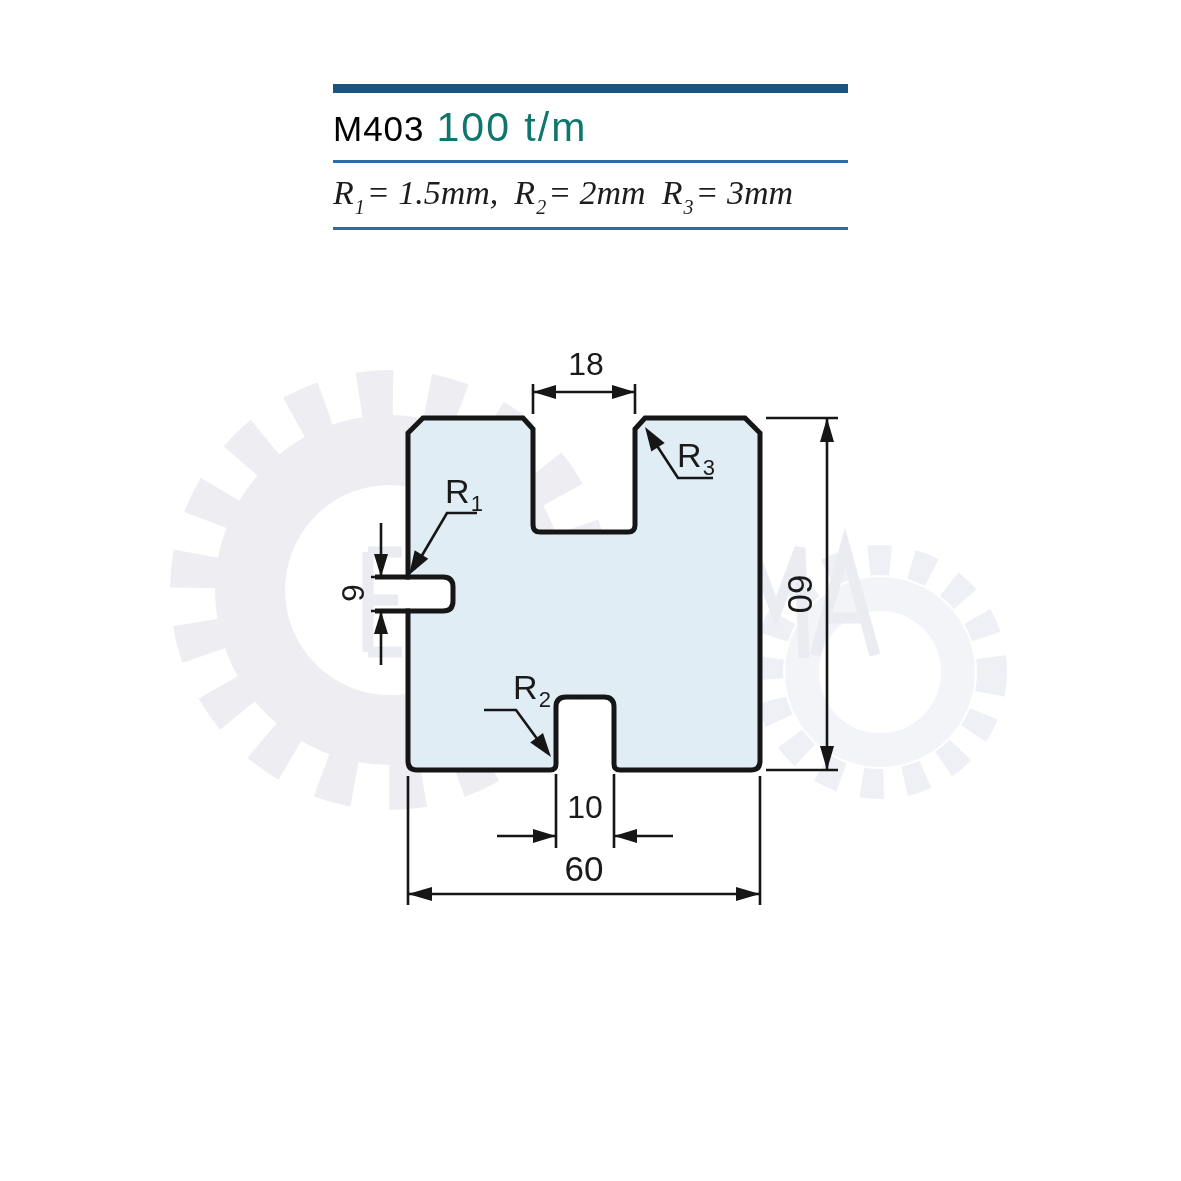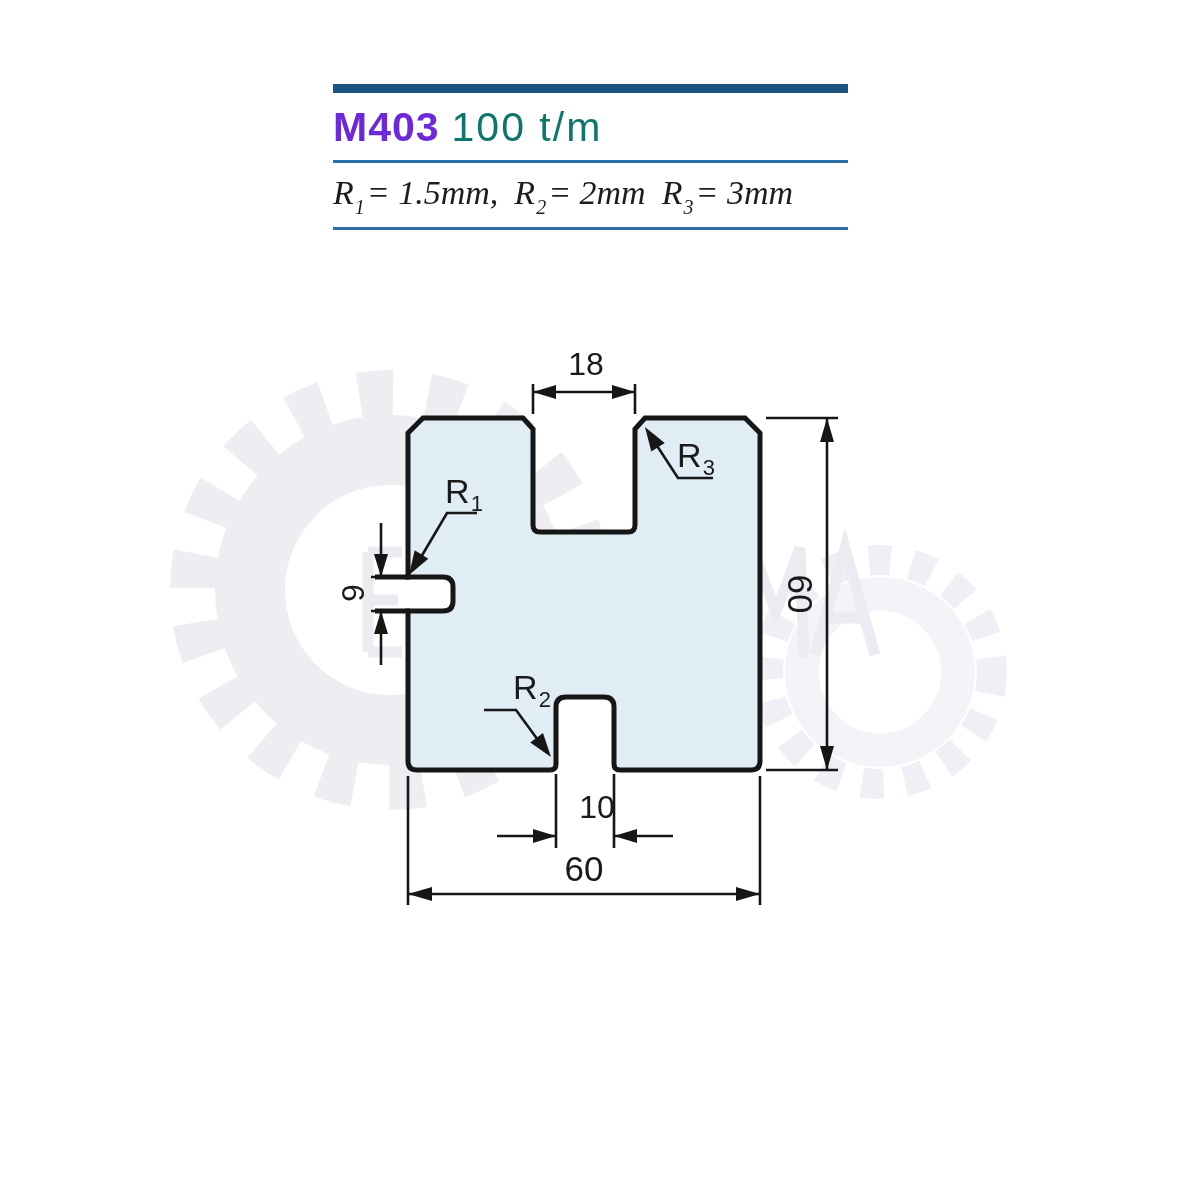--- a/index.html
+++ b/index.html
@@ -4,21 +4,21 @@
 <style>
   html,body{margin:0;padding:0;}
   body{
     width:1181px;height:1181px;position:relative;background:#ffffff;
     font-family:"Liberation Sans",sans-serif;overflow:hidden;
   }
   
   .header{position:absolute;left:333px;top:84px;width:515px;}
   .accent-bar{height:9px;background:#1b5381;}
   .title-line{margin-top:11px;height:48px;display:flex;align-items:baseline;gap:12px;}
-  .model{font-size:41px;font-weight:700;color:#6d28d9;letter-spacing:1px;}
+  .model{font-size:35px;font-weight:400;color:#000000;letter-spacing:1px;}
   .capacity{font-size:41px;font-weight:300;color:#0f766e;letter-spacing:2px;}
   .rule{height:3px;background:#2b6ea7;margin-top:8px;}
   .spec-line{
     font-family:"Liberation Serif",serif;font-style:italic;font-size:34px;color:#1d1d1d;
     margin:11px 0 9px 0;height:44px;display:flex;align-items:baseline;
   }
   .spec-part{display:inline-flex;align-items:baseline;margin-right:16px;}
   .spec-sub{font-size:20px;position:relative;top:10px;margin:0 2px 0 1px;}
   
   .drawing-svg{position:absolute;left:0;top:0;}
@@ -119,21 +119,21 @@
     <polygon points="827,770 820,746 834,746"></polygon>
     <polygon points="381,577 374,554 388,554"></polygon>
     <polygon points="381,611 374,634 388,634"></polygon>
     <polygon points="409,575 414.7,550.3 428.3,558.7"></polygon>
     <polygon points="551,757 530.2,742.6 543,733"></polygon>
     <polygon points="645,427 664.7,442.9 651.3,451.5"></polygon>
   </g>
 </svg>
 
 <div class="dim-text" style="left:586px;top:364px;">18</div>
-<div class="dim-text" style="left:597px;top:807px;">10</div>
+<div class="dim-text" style="left:585px;top:807px;">10</div>
 <div class="dim-text" style="left:584px;top:869px;font-size:35px;">60</div>
 <div class="dim-text vert" style="left:800px;top:594px;font-size:35px;">60</div>
 <div class="dim-text vert" style="left:352px;top:593px;">6</div>
 
 <div class="rlabel" style="left:464px;top:491px;">
   <span>R</span>
   <span class="sub">1</span>
 </div>
 <div class="rlabel" style="left:532px;top:687px;">
   <span>R</span>

